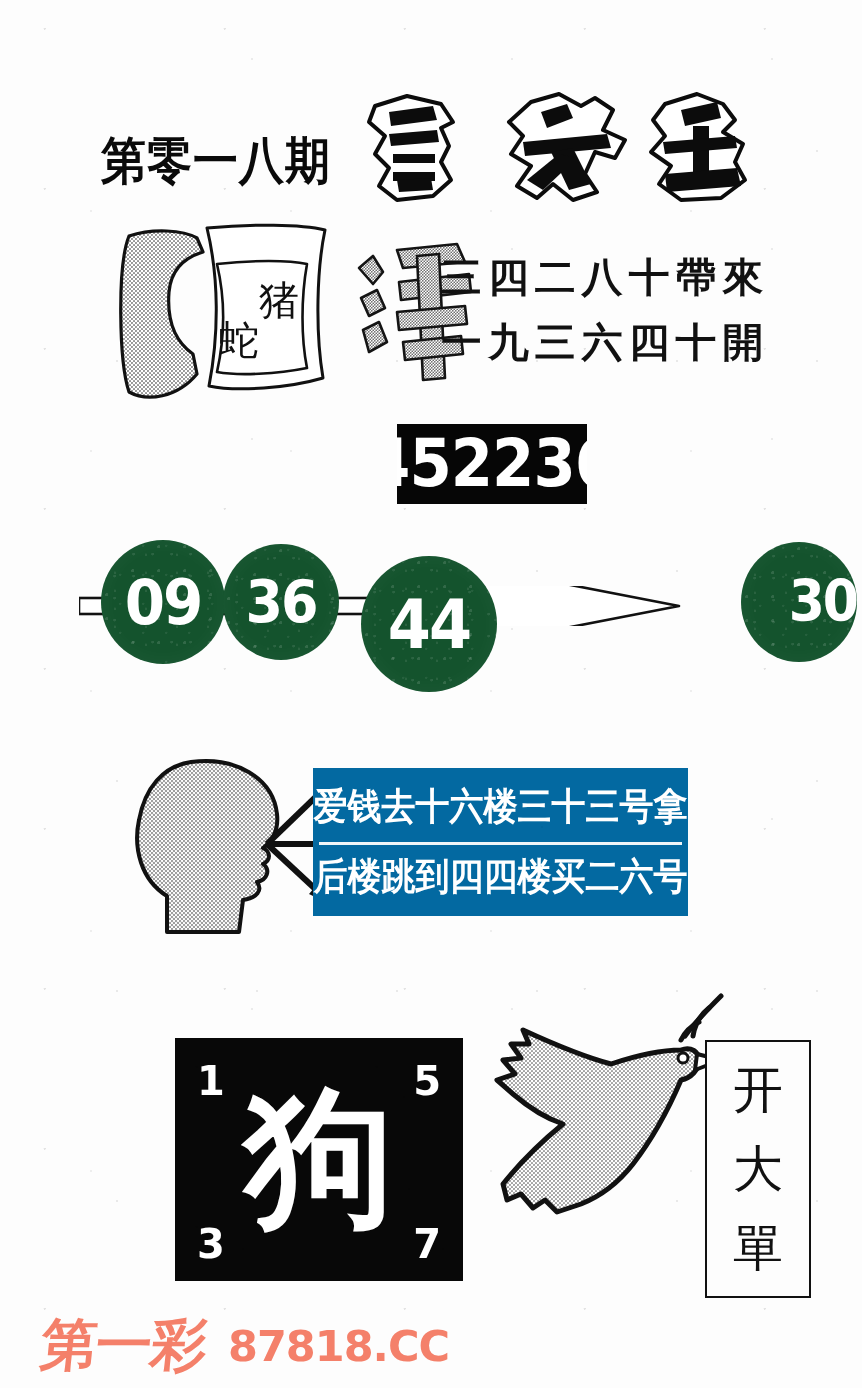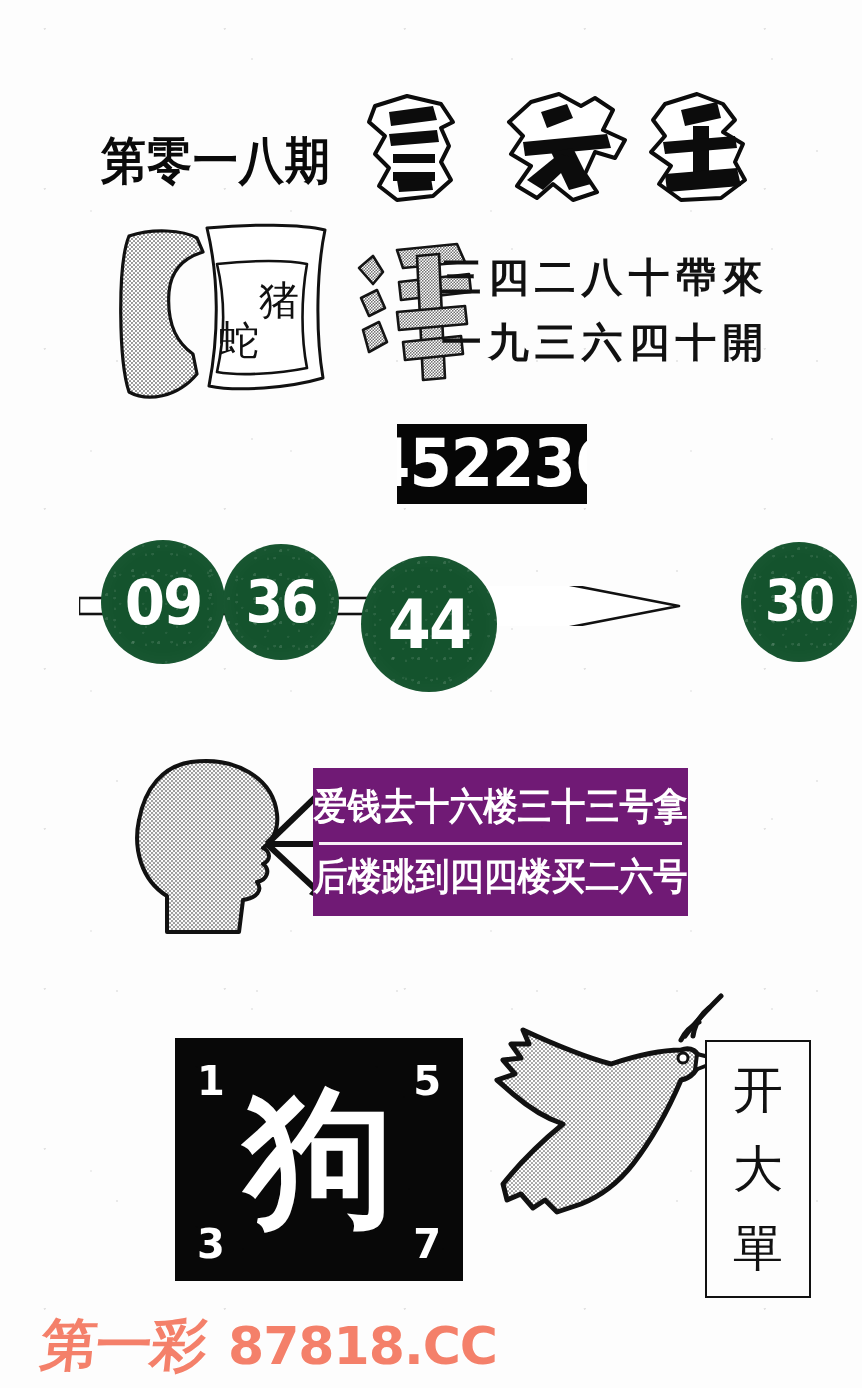--- a/index.html
+++ b/index.html
@@ -115,21 +115,21 @@
 
   
   .skewer{left:56px;top:586px;width:620px;height:40px;}
 
   
   .head{left:108px;top:756px;width:185px;height:190px;}
   .arrows{left:236px;top:770px;width:80px;height:140px;}
   .msg{
     left:290px;top:768px;
     width:375px;height:148px;
-    background:#701a75;
+    background:#0369a1;
     overflow:hidden;
   }
   .msg .line{
     position:absolute;left:0;width:100%;
     color:#fff;font-weight:bold;
     font-size:34px;
     text-align:center;
     letter-spacing:0px;
     font-family:"DejaVu Sans","Liberation Sans",sans-serif;
     transform:scaleY(1.1);
@@ -194,21 +194,21 @@
     display:flex;align-items:center;gap:22px;
     white-space:nowrap;
   }
   .footer .cn{
     font-size:56px;font-weight:bold;
     font-family:"DejaVu Sans","Liberation Sans",sans-serif;
     letter-spacing:-1px;
     transform:skewX(-6deg);
   }
   .footer .url{
-    font-size:52px;font-weight:bold;
+    font-size:43px;font-weight:bold;
     font-family:"DejaVu Sans","Liberation Sans",sans-serif;
     letter-spacing:-1px;
   }
 </style>
 </head>
 <body>
 
 <div class="page">
 
   <div class="speck" style="inset:0;"></div>
@@ -320,21 +320,21 @@
   </div>
   <div class="ball" style="left:200px;top:544px;width:116px;height:116px;">
     <div class="grain"></div>
     <span style="font-size:54px;">36</span>
   </div>
   <div class="ball" style="left:338px;top:556px;width:136px;height:136px;">
     <div class="grain"></div>
     <span style="font-size:62px;">44</span>
   </div>
 
-  <div class="ball" style="left:718px;top:542px;width:116px;height:120px;">
+  <div class="ball" style="left:718px;top:542px;width:116px;height:120px;justify-content:flex-end;">
     <div class="grain"></div>
     <span style="font-size:52px;">30</span>
   </div>
 
   <div class="abs head">
     <svg viewBox="0 0 185 190" width="185" height="190" aria-hidden="true">
       <defs>
         <pattern id="ht3" width="4" height="4" patternUnits="userSpaceOnUse">
           <rect width="4" height="4" fill="#ffffff"></rect>
           <circle cx="1" cy="1" r="1.15" fill="#9a9a9a"></circle>

